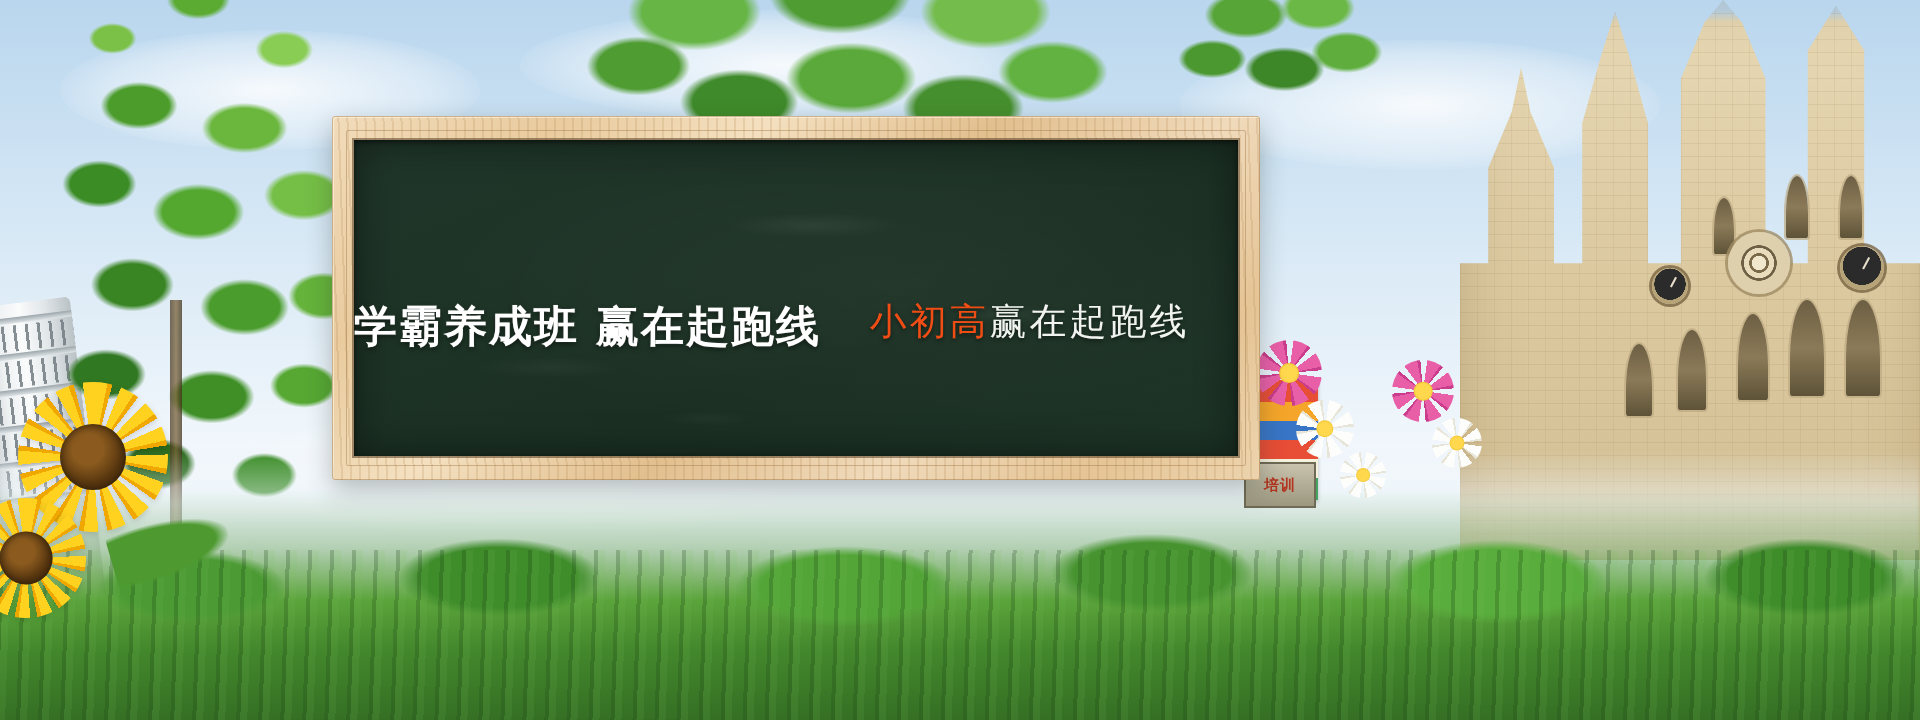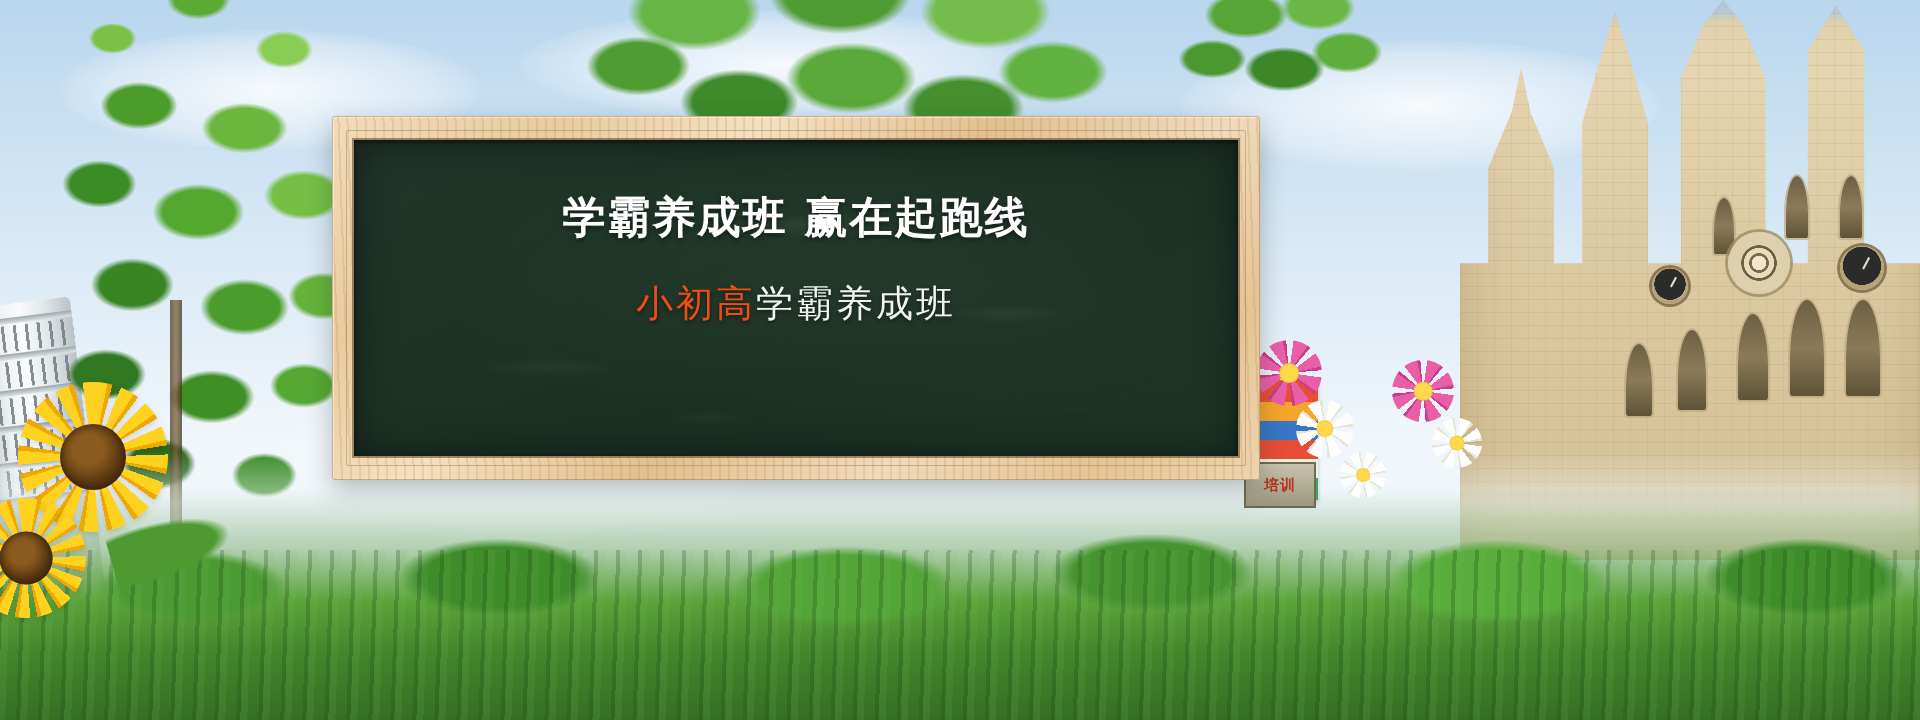--- a/index.html
+++ b/index.html
@@ -287,21 +287,21 @@
     position:relative;
     width:100%; height:100%;
     background:
       radial-gradient(ellipse at 62% 46%, rgba(255,255,255,.035) 0%, rgba(255,255,255,0) 62%),
       linear-gradient(160deg,#20362a 0%, #1d3325 38%, #1b3023 62%, #1d3426 100%);
     box-shadow:
       inset 0 0 40px rgba(0,0,0,.45),
       inset 0 2px 5px rgba(0,0,0,.55),
       0 0 0 2px rgba(90,66,38,.55);
     overflow:hidden;
-    display:flex; flex-direction:column; align-items:center;
+    display:flex; align-items:center;
   }
   .chalk-dust {
     position:absolute; inset:0; pointer-events:none; opacity:.30;
     background:
       radial-gradient(ellipse 130px 18px at 52% 27%, rgba(225,235,225,.22) 0%, rgba(225,235,225,0) 70%),
       radial-gradient(ellipse 90px 14px at 74% 55%, rgba(225,235,225,.18) 0%, rgba(225,235,225,0) 70%),
       radial-gradient(ellipse 110px 16px at 22% 72%, rgba(225,235,225,.14) 0%, rgba(225,235,225,0) 70%),
       radial-gradient(ellipse 70px 12px at 40% 88%, rgba(225,235,225,.12) 0%, rgba(225,235,225,0) 70%);
   }
 
@@ -425,20 +425,20 @@
 
   <div id="board-frame">
     <div class="frame-bevel"></div>
     <div id="board">
       <div class="chalk-dust"></div>
 
       <div class="board-title">学霸养成班 赢在起跑线</div>
 
       <div class="board-row2">
         <div>
-          <span class="subline hl-orange">小初高</span><span class="subline">学霸养成班</span>
+          <span class="subline hl-orange">小初高</span><span class="subline">赢在起跑线</span>
         </div>
       </div>
 
     </div>
   </div>
 
 </div>
 
 </body></html>

